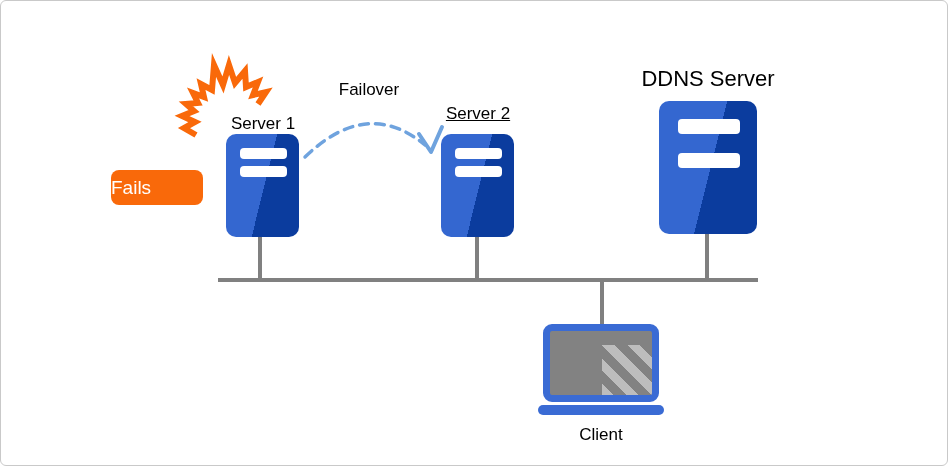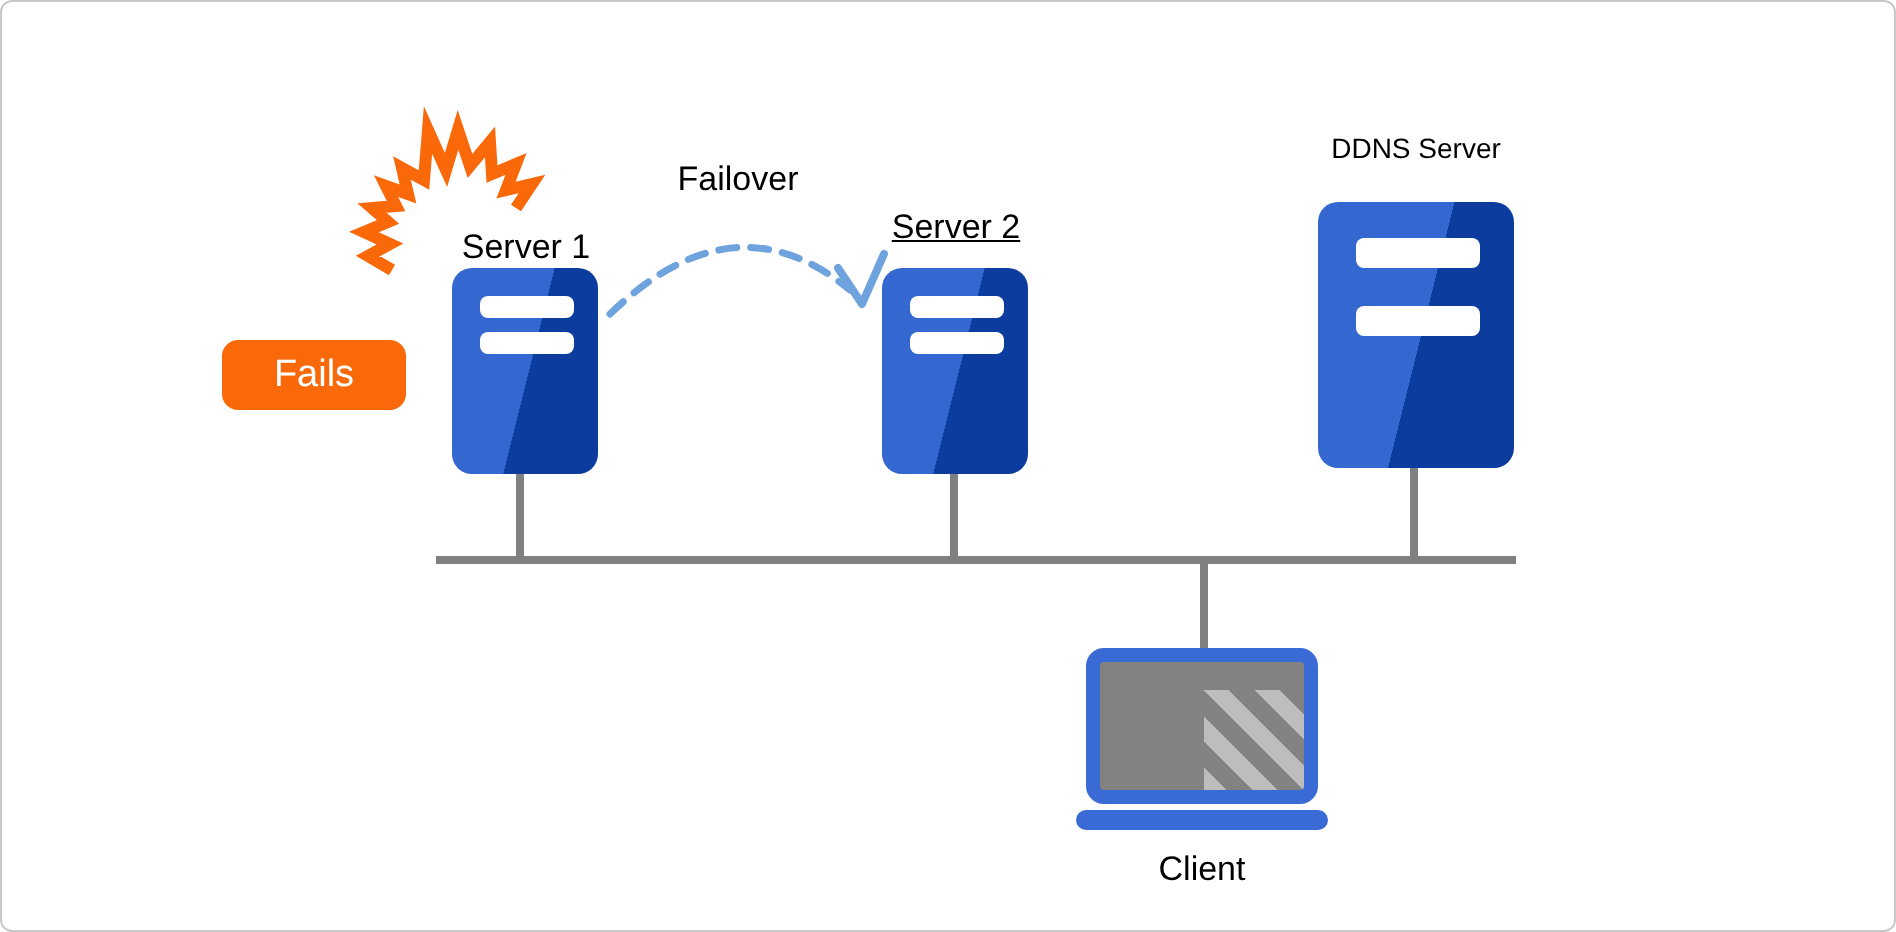--- a/index.html
+++ b/index.html
@@ -17,21 +17,21 @@
   
   .label{
     position:absolute;
     color:var(--text);
     font-size:17px;
     text-align:center;
     white-space:nowrap;
   }
   .server1-label{left:187px;top:113px;width:150px;}
   .server2-label{left:402px;top:103px;width:150px;text-decoration:underline;}
-  .ddns-label{left:632px;top:65px;width:150px;font-size:14px;}
+  .ddns-label{left:632px;top:65px;width:150px;font-size:22px;}
   .client-label{left:525px;top:424px;width:150px;}
   .failover-label{left:293px;top:79px;width:150px;}
 
   
   .server{
     position:absolute;
     border-radius:10px;
     background:linear-gradient(104deg, var(--server_light) 52%, var(--server_dark) 52%);
   }
   .server1{left:225px;top:133px;width:73px;height:103px;}
@@ -42,21 +42,21 @@
   }
   .server1 .s1,.server2 .s1{left:14px;top:14px;width:47px;height:11px;}
   .server1 .s2,.server2 .s2{left:14px;top:32px;width:47px;height:11px;}
   .ddns .s1{left:19px;top:18px;width:62px;height:15px;}
   .ddns .s2{left:19px;top:52px;width:62px;height:15px;}
 
   
   .badge{
     position:absolute;left:110px;top:169px;width:92px;height:35px;
     background:var(--orange);border-radius:8px;
-    color:var(--badge_text);font-size:19px;line-height:35px;text-align:center;
+    color:var(--badge_text);font-size:19px;line-height:35px;text-align:left;
   }
 
   
   .net{position:absolute;background:var(--line_gray);}
   .bus{left:217px;top:277px;width:540px;height:4px;}
   .v1{left:257px;top:236px;width:4px;height:43px;}
   .v2{left:474px;top:236px;width:4px;height:43px;}
   .v3{left:704px;top:233px;width:4px;height:46px;}
   .vc{left:599px;top:281px;width:4px;height:43px;}
 

